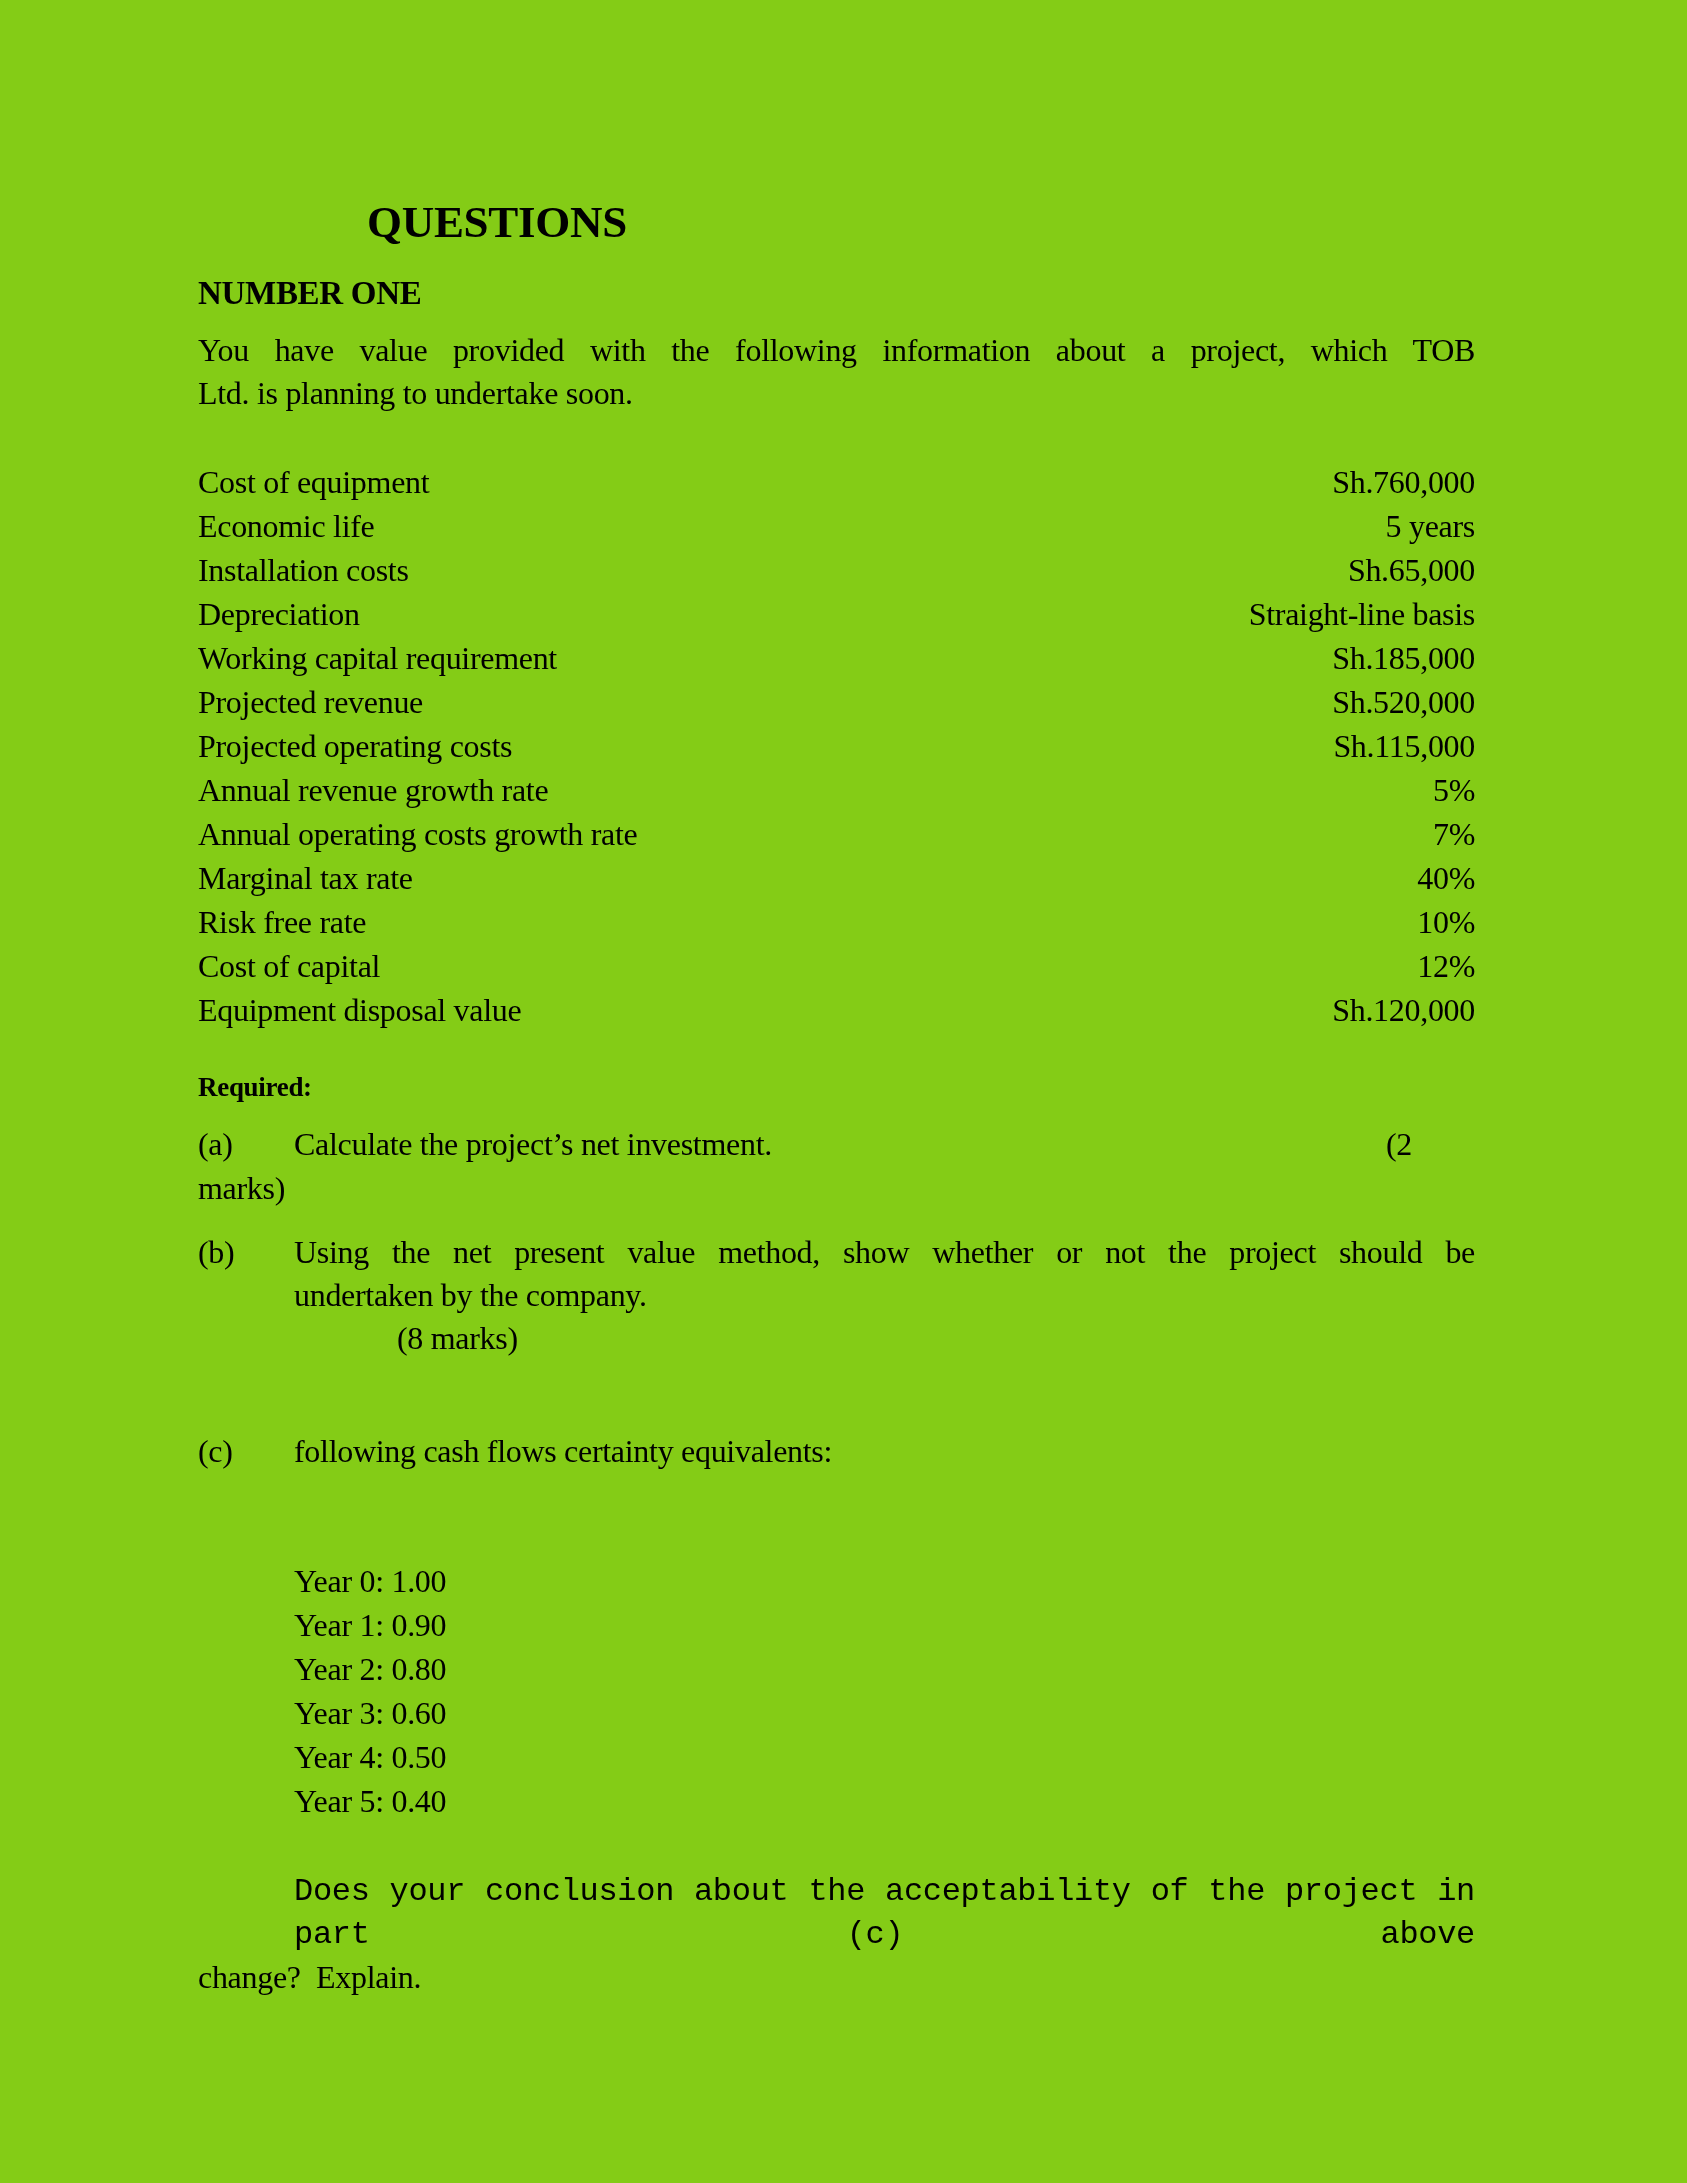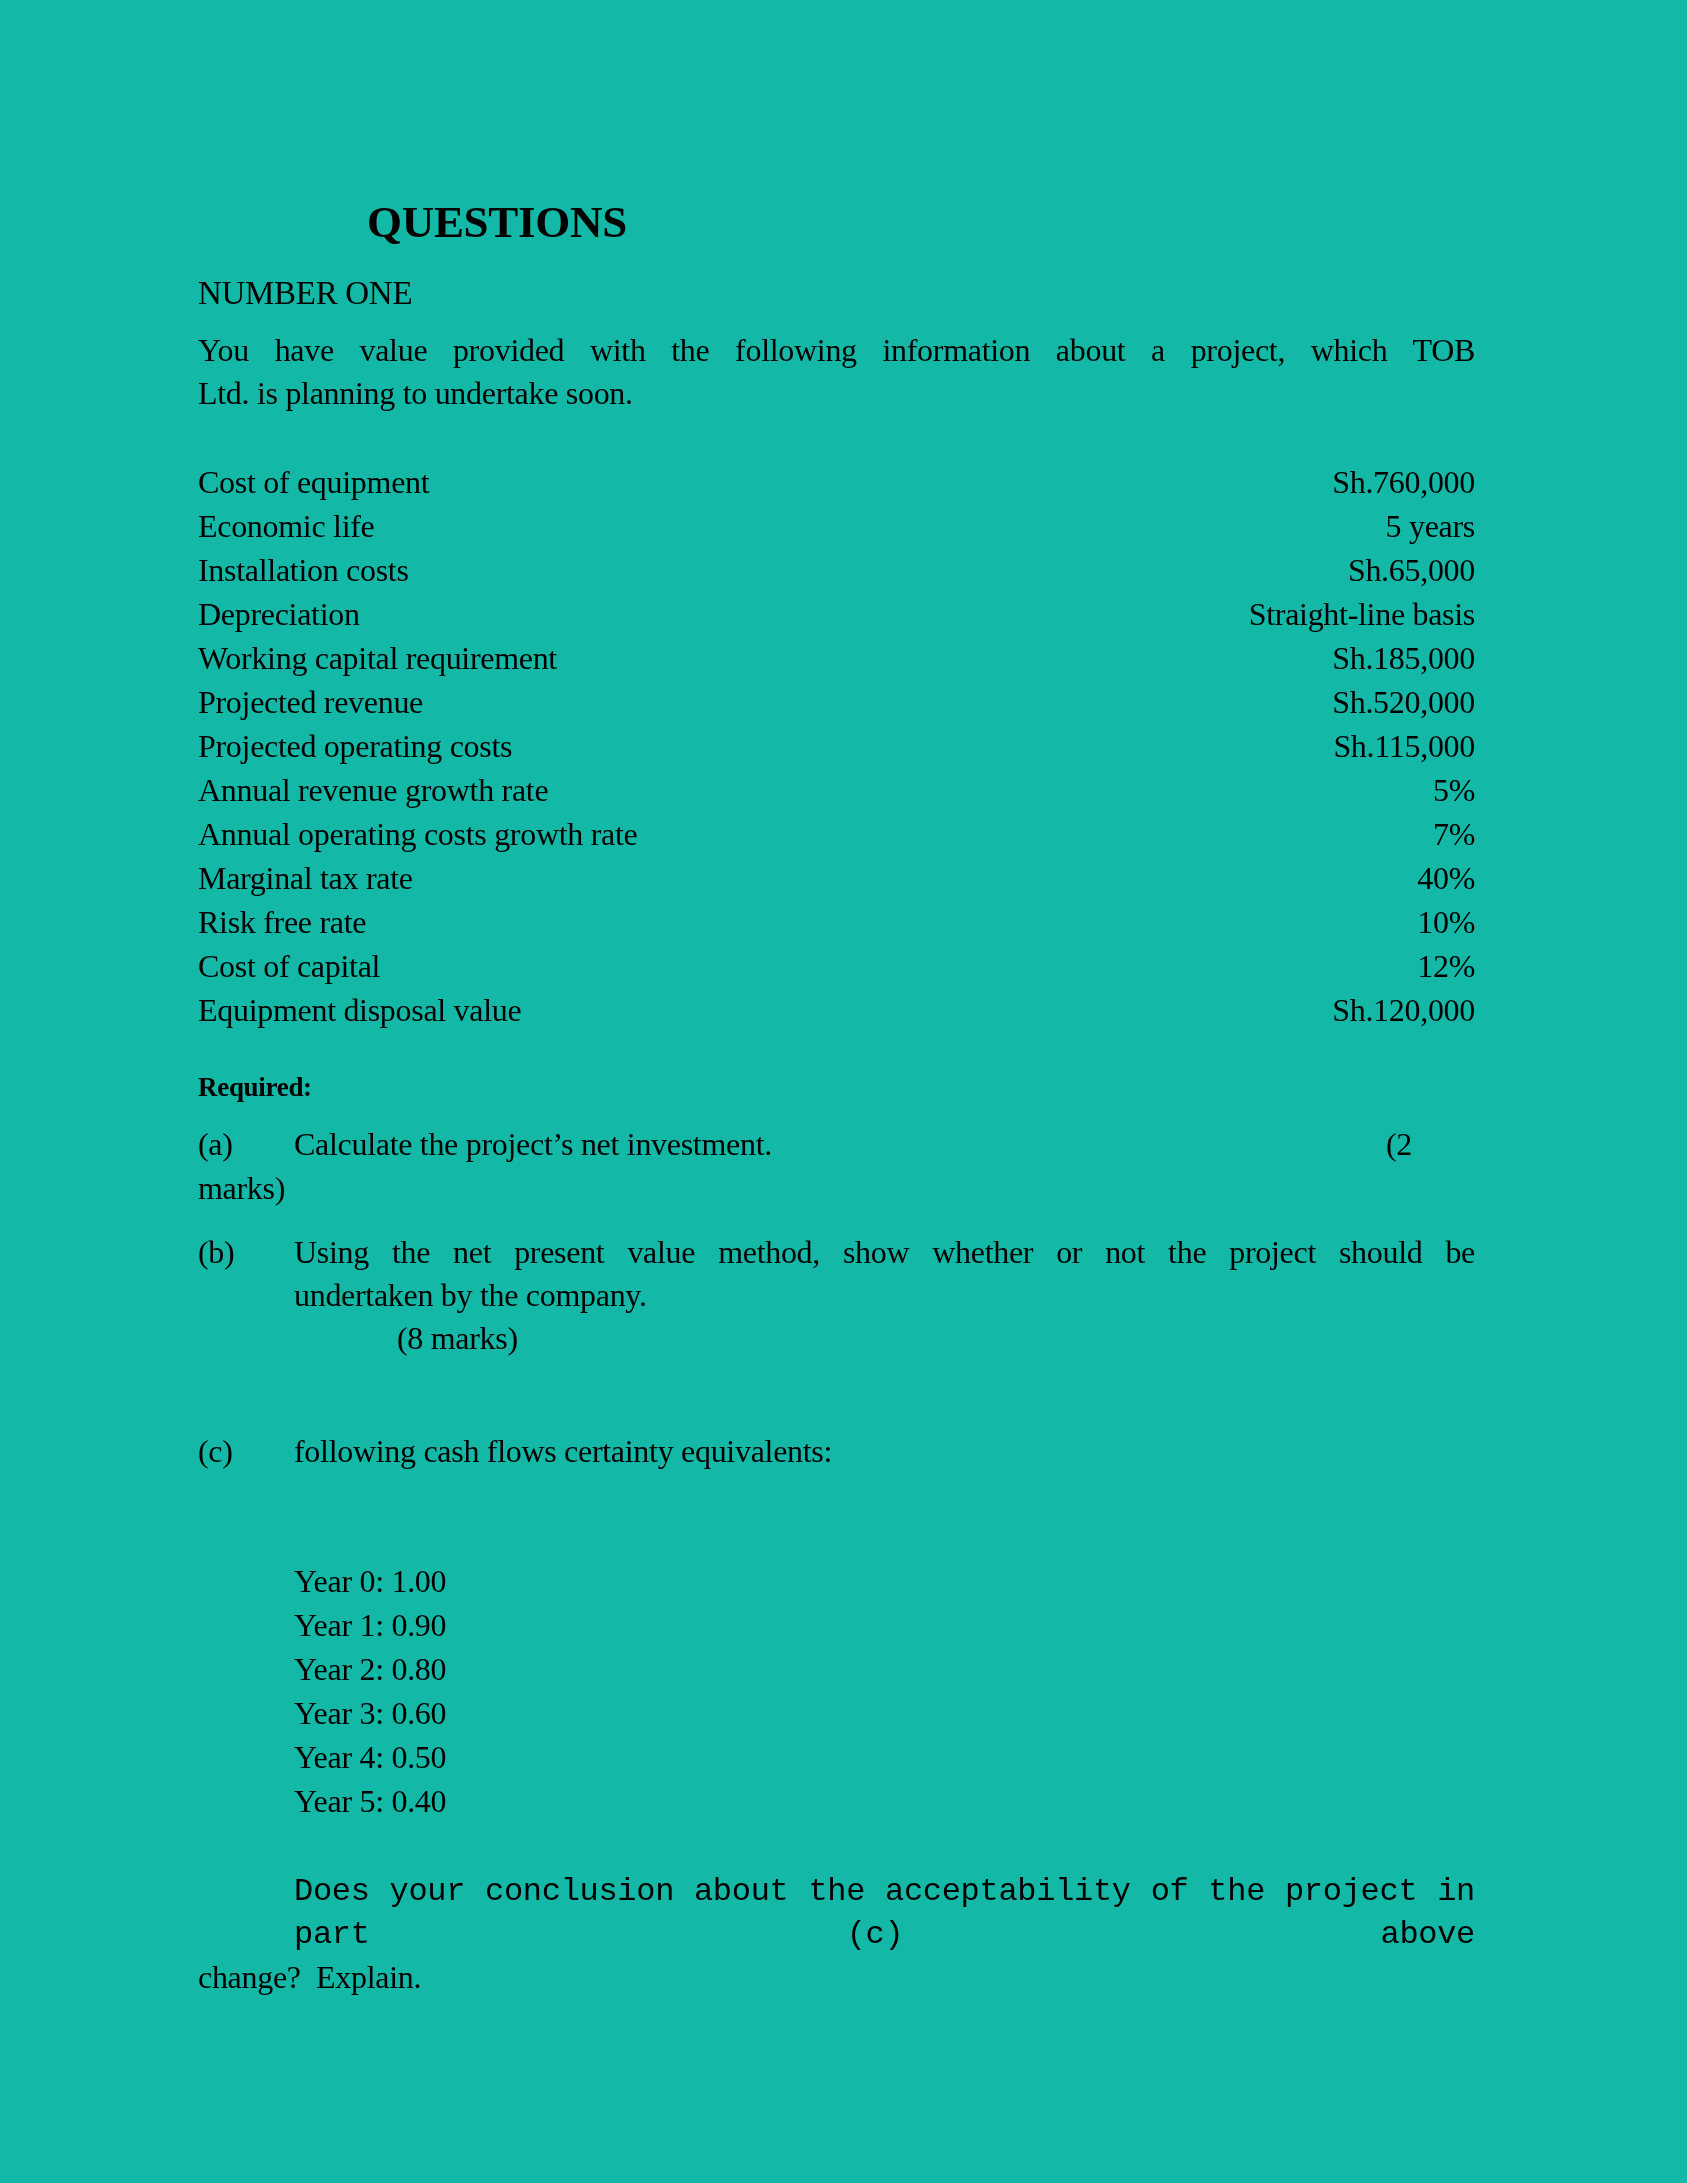--- a/index.html
+++ b/index.html
@@ -1,35 +1,35 @@
 <!DOCTYPE html>
 <html style="font-size:10.6px"><head>
 <meta charset="utf-8">
 <style>
   html, body { margin: 0; padding: 0; background: #e8e8e8; }
   .page {
     position: relative;
     width: 1687px;
     height: 2183px;
-    background: #14b8a6;
+    background: #84cc16;
     color: #000000;
     font-family: "Liberation Serif", "DejaVu Serif", serif;
     font-size: 32px;
     letter-spacing: -0.3px;
     overflow: hidden;
   }
   .abs { position: absolute; }
 
   .doc-title {
     left: 367px; top: 196px;
     font-size: 45px; font-weight: bold; line-height: 53px;
   }
   .section-heading {
     left: 198px; top: 272px;
-    font-size: 33px; font-weight: normal; line-height: 42px; text-align: center;
+    font-size: 33px; font-weight: bold; line-height: 42px; text-align: center;
   }
   .intro {
     left: 198px; top: 329px; width: 1277px; line-height: 43px;
   }
   .jline { text-align: justify; text-align-last: justify; }
 
   .info-table { left: 198px; top: 460px; width: 1277px; }
   .info-row { display: flex; height: 44px; line-height: 44px; justify-content: space-between; }
   .info-row .lbl { width: 589px; flex: 0 0 589px; }
   .info-row .val { }

